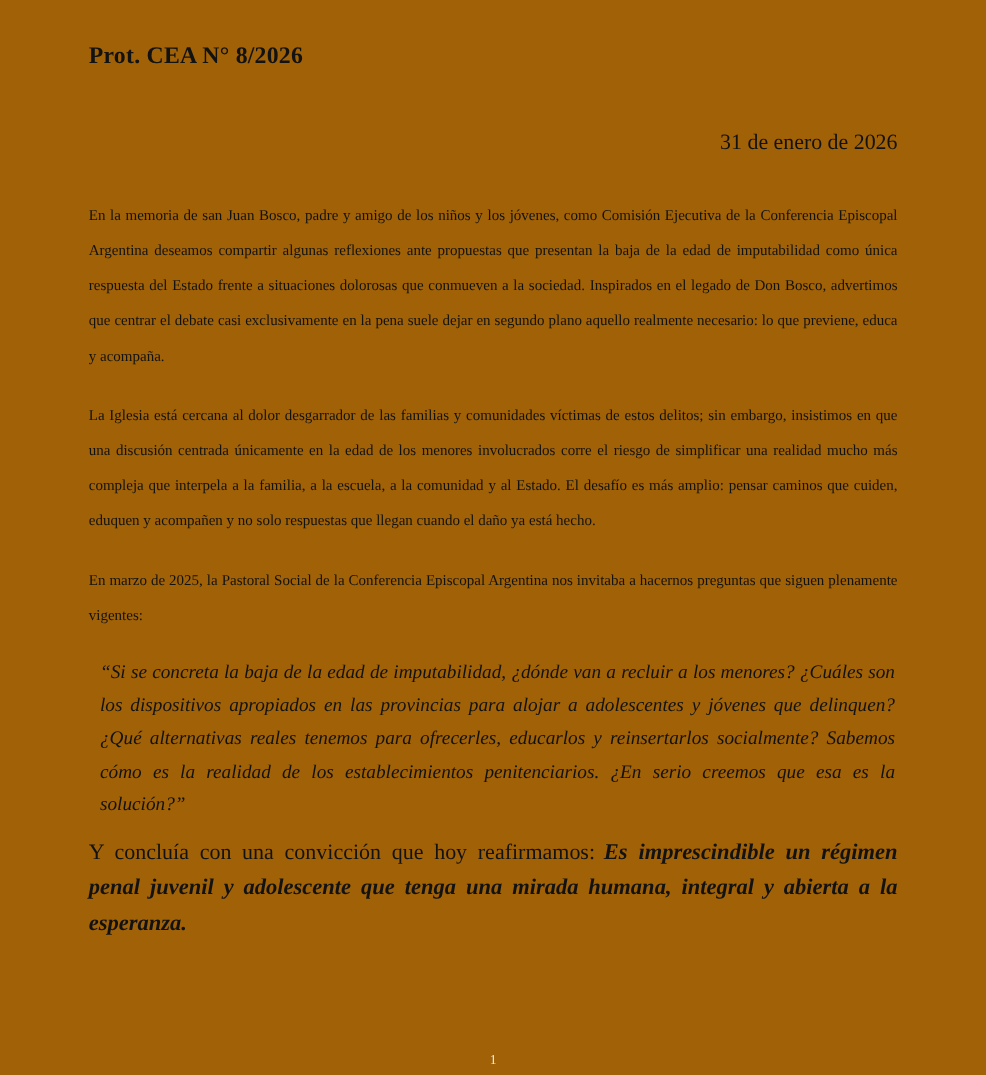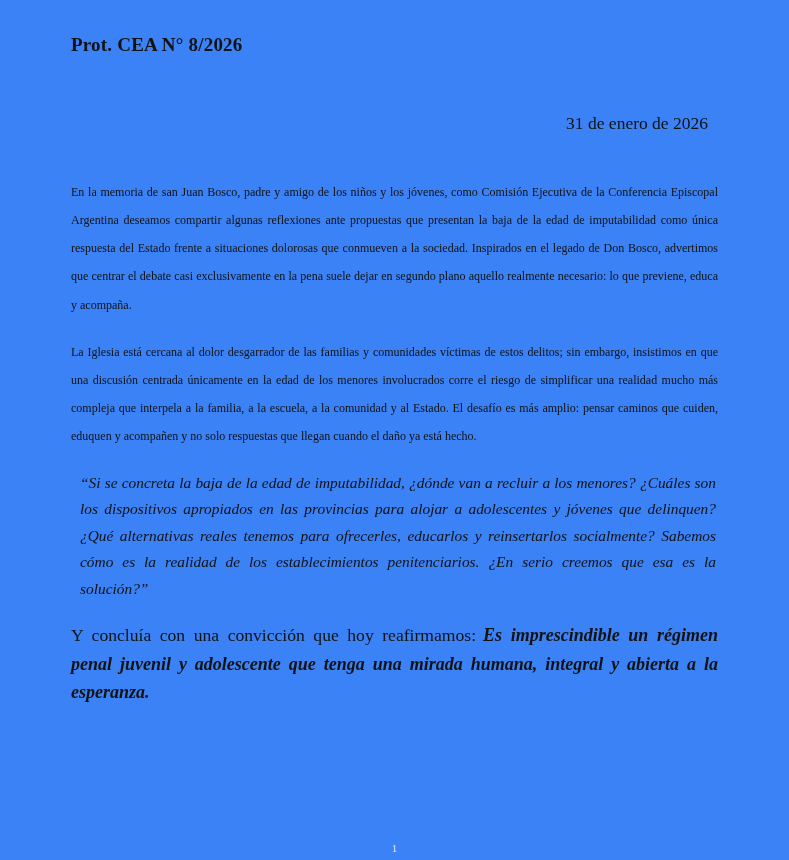--- a/index.html
+++ b/index.html
@@ -14,33 +14,33 @@
     font-family: "Liberation Serif", "DejaVu Serif", serif;
     color: #111111;
     -webkit-font-smoothing: antialiased;
   }
   .page {
     position: relative;
     width: 789px;
     height: 860px;
     box-sizing: border-box;
     padding: 0 71px;
-    background: #3b82f6;
+    background: #a16207;
   }
   .protocol-line {
     margin: 0;
     padding-top: 34px;
     font-size: 19px;
     font-weight: bold;
     letter-spacing: 0.2px;
     line-height: 1.2;
     color: #121212;
   }
   .date-line {
-    margin: 10px;
+    margin: 0;
     padding-top: 46px;
     text-align: right;
     font-size: 17.5px;
     line-height: 1.2;
     color: #121212;
   }
   .doc-title {
     margin: 0;
     padding-top: 40px;
     text-align: center;
@@ -59,21 +59,21 @@
     line-height: 28.2px;
     text-align: justify;
     text-justify: inter-word;
     color: #121212;
     hyphens: none;
   }
   p.para:last-child {
     margin-bottom: 0;
   }
   .quote-block {
-    margin: 0 0 19px 0;
+    margin: 0 0 9px 0;
     padding: 0 2px 0 9px;
     font-size: 15.4px;
     line-height: 26.5px;
     font-style: italic;
     text-align: justify;
     text-justify: inter-word;
     color: #121212;
   }
   .closing-para {
     margin: 0;
@@ -112,20 +112,21 @@
 
   <p class="date-line">31 de enero de 2026</p>
 
 
   <div class="body-block">
 
     <p class="para">En la memoria de san Juan Bosco, padre y amigo de los niños y los jóvenes, como Comisión Ejecutiva de la Conferencia Episcopal Argentina deseamos compartir algunas reflexiones ante propuestas que presentan la baja de la edad de imputabilidad como única respuesta del Estado frente a situaciones dolorosas que conmueven a la sociedad. Inspirados en el legado de Don Bosco, advertimos que centrar el debate casi exclusivamente en la pena suele dejar en segundo plano aquello realmente necesario: lo que previene, educa y acompaña.</p>
 
     <p class="para">La Iglesia está cercana al dolor desgarrador de las familias y comunidades víctimas de estos delitos; sin embargo, insistimos en que una discusión centrada únicamente en la edad de los menores involucrados corre el riesgo de simplificar una realidad mucho más compleja que interpela a la familia, a la escuela, a la comunidad y al Estado. El desafío es más amplio: pensar caminos que cuiden, eduquen y acompañen y no solo respuestas que llegan cuando el daño ya está hecho.</p>
 
+    <p class="para">En marzo de 2025, la Pastoral Social de la Conferencia Episcopal Argentina nos invitaba a hacernos preguntas que siguen plenamente vigentes:</p>
 
     <blockquote class="quote-block">“Si se concreta la baja de la edad de imputabilidad, ¿dónde van a recluir a los menores? ¿Cuáles son los dispositivos apropiados en las provincias para alojar a adolescentes y jóvenes que delinquen? ¿Qué alternativas reales tenemos para ofrecerles, educarlos y reinsertarlos socialmente? Sabemos cómo es la realidad de los establecimientos penitenciarios. ¿En serio creemos que esa es la solución?”</blockquote>
 
     <p class="closing-para">
       <span>Y concluía con una convicción que hoy reafirmamos:</span><span class="closing-lead-gap"></span><span class="emph">Es imprescindible un régimen penal juvenil y adolescente que tenga una mirada humana, integral y abierta a la esperanza.</span>
     </p>
 
   </div>
 
   <div class="page-number">1</div>

